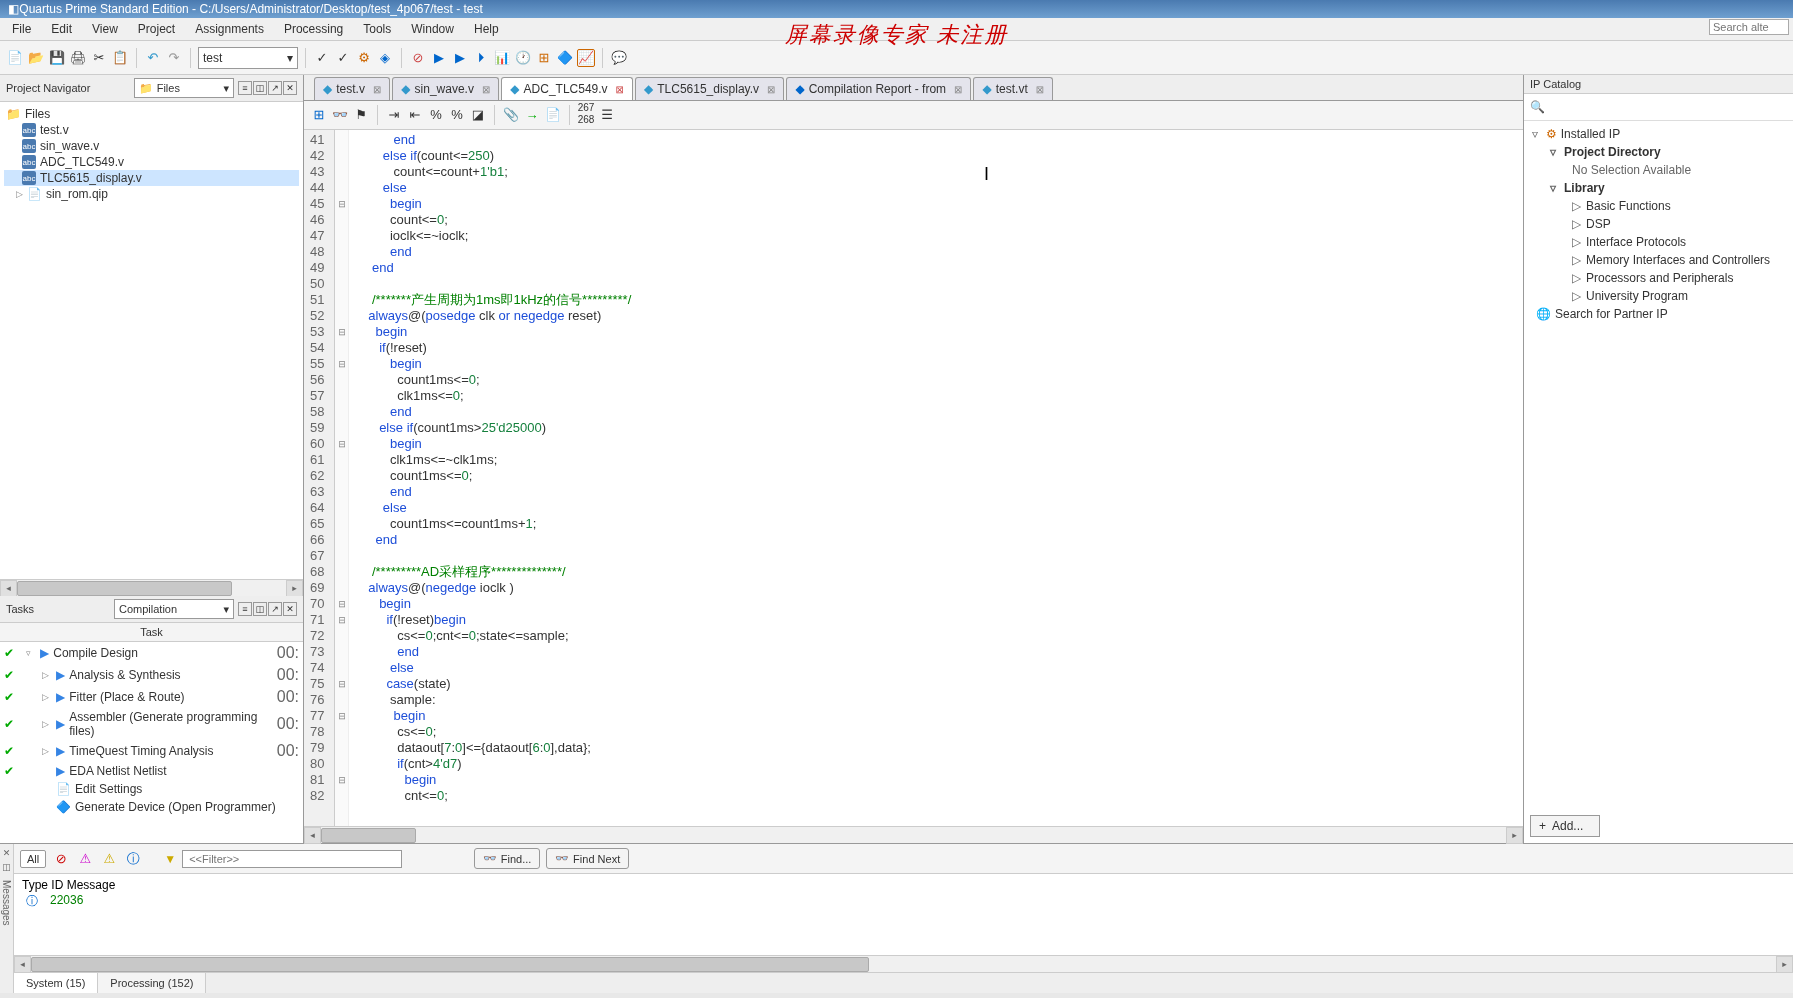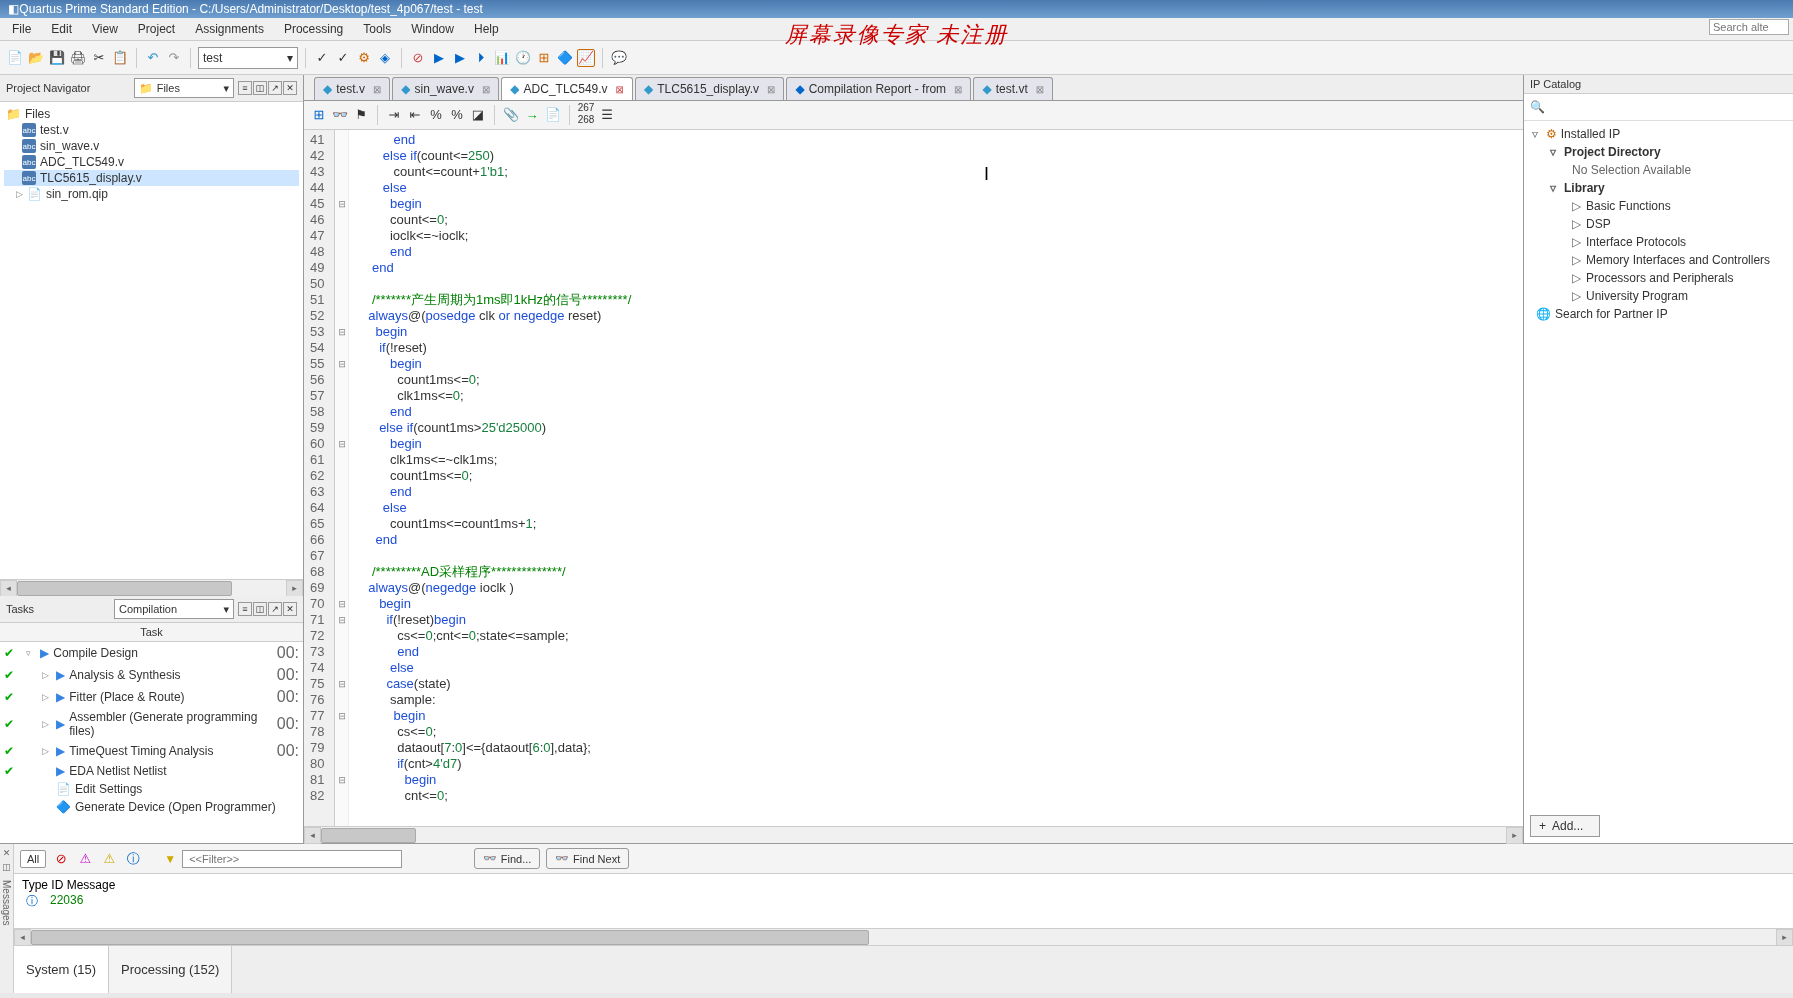--- a/index.html
+++ b/index.html
@@ -58,21 +58,21 @@
 .add-btn{margin:6px;padding:3px 8px;border:1px solid #999;background:#f4f4f4;display:flex;align-items:center;gap:6px;width:70px}
 .bottom{height:150px;border-top:1px solid #999;display:flex;flex-direction:column;background:#fff}
 .msg-toolbar{padding:4px 6px;display:flex;align-items:center;gap:6px;background:#f4f4f4;border-bottom:1px solid #ccc}
 .msg-btn{border:1px solid #999;padding:2px 6px;background:#fff;font-size:11px;border-radius:2px}
 .filter-input{border:1px solid #999;padding:2px 6px;width:220px;color:#999;font-size:11px}
 .find-btn{border:1px solid #999;padding:3px 8px;background:#f4f4f4;display:flex;align-items:center;gap:4px;font-size:11px;border-radius:3px}
 .msg-body{flex:1;overflow:auto;font-family:Consolas,monospace;font-size:12px;padding:4px 8px}
 .msg-hdr-row{color:#000}
 .msg-row{color:#008000;display:flex;gap:8px;padding:1px 0}
 .msg-tabs{display:flex;border-top:1px solid #ccc;background:#eee}
-.msg-tab{padding:16px 12px;border-right:1px solid #ccc;font-size:13px;background:#fff}
+.msg-tab{padding:4px 12px;border-right:1px solid #ccc;font-size:11px;background:#fff}
 .msg-tab.active{background:#f4f4f4}
 .side-handle{width:14px;background:#eee;border-right:1px solid #ccc;display:flex;flex-direction:column;align-items:center;padding-top:4px;gap:4px;font-size:9px;color:#666}
 .scrollbar-h{height:17px;background:#f0f0f0;border-top:1px solid #ccc;display:flex;align-items:center}
 .sb-btn{width:17px;height:17px;background:#e0e0e0;border:1px solid #ccc;display:flex;align-items:center;justify-content:center;font-size:9px;color:#666}
 .sb-track{flex:1;height:17px;position:relative}
 .sb-thumb{position:absolute;height:15px;top:1px;background:#c8c8c8;border:1px solid #aaa;border-radius:2px}
 .mini-icons{display:flex;gap:1px}
 .mini-icons span{width:14px;height:14px;border:1px solid #999;font-size:9px;display:inline-flex;align-items:center;justify-content:center}
 .vert-label{writing-mode:vertical-lr;font-size:10px;color:#666;padding:4px 0}
 </style>

